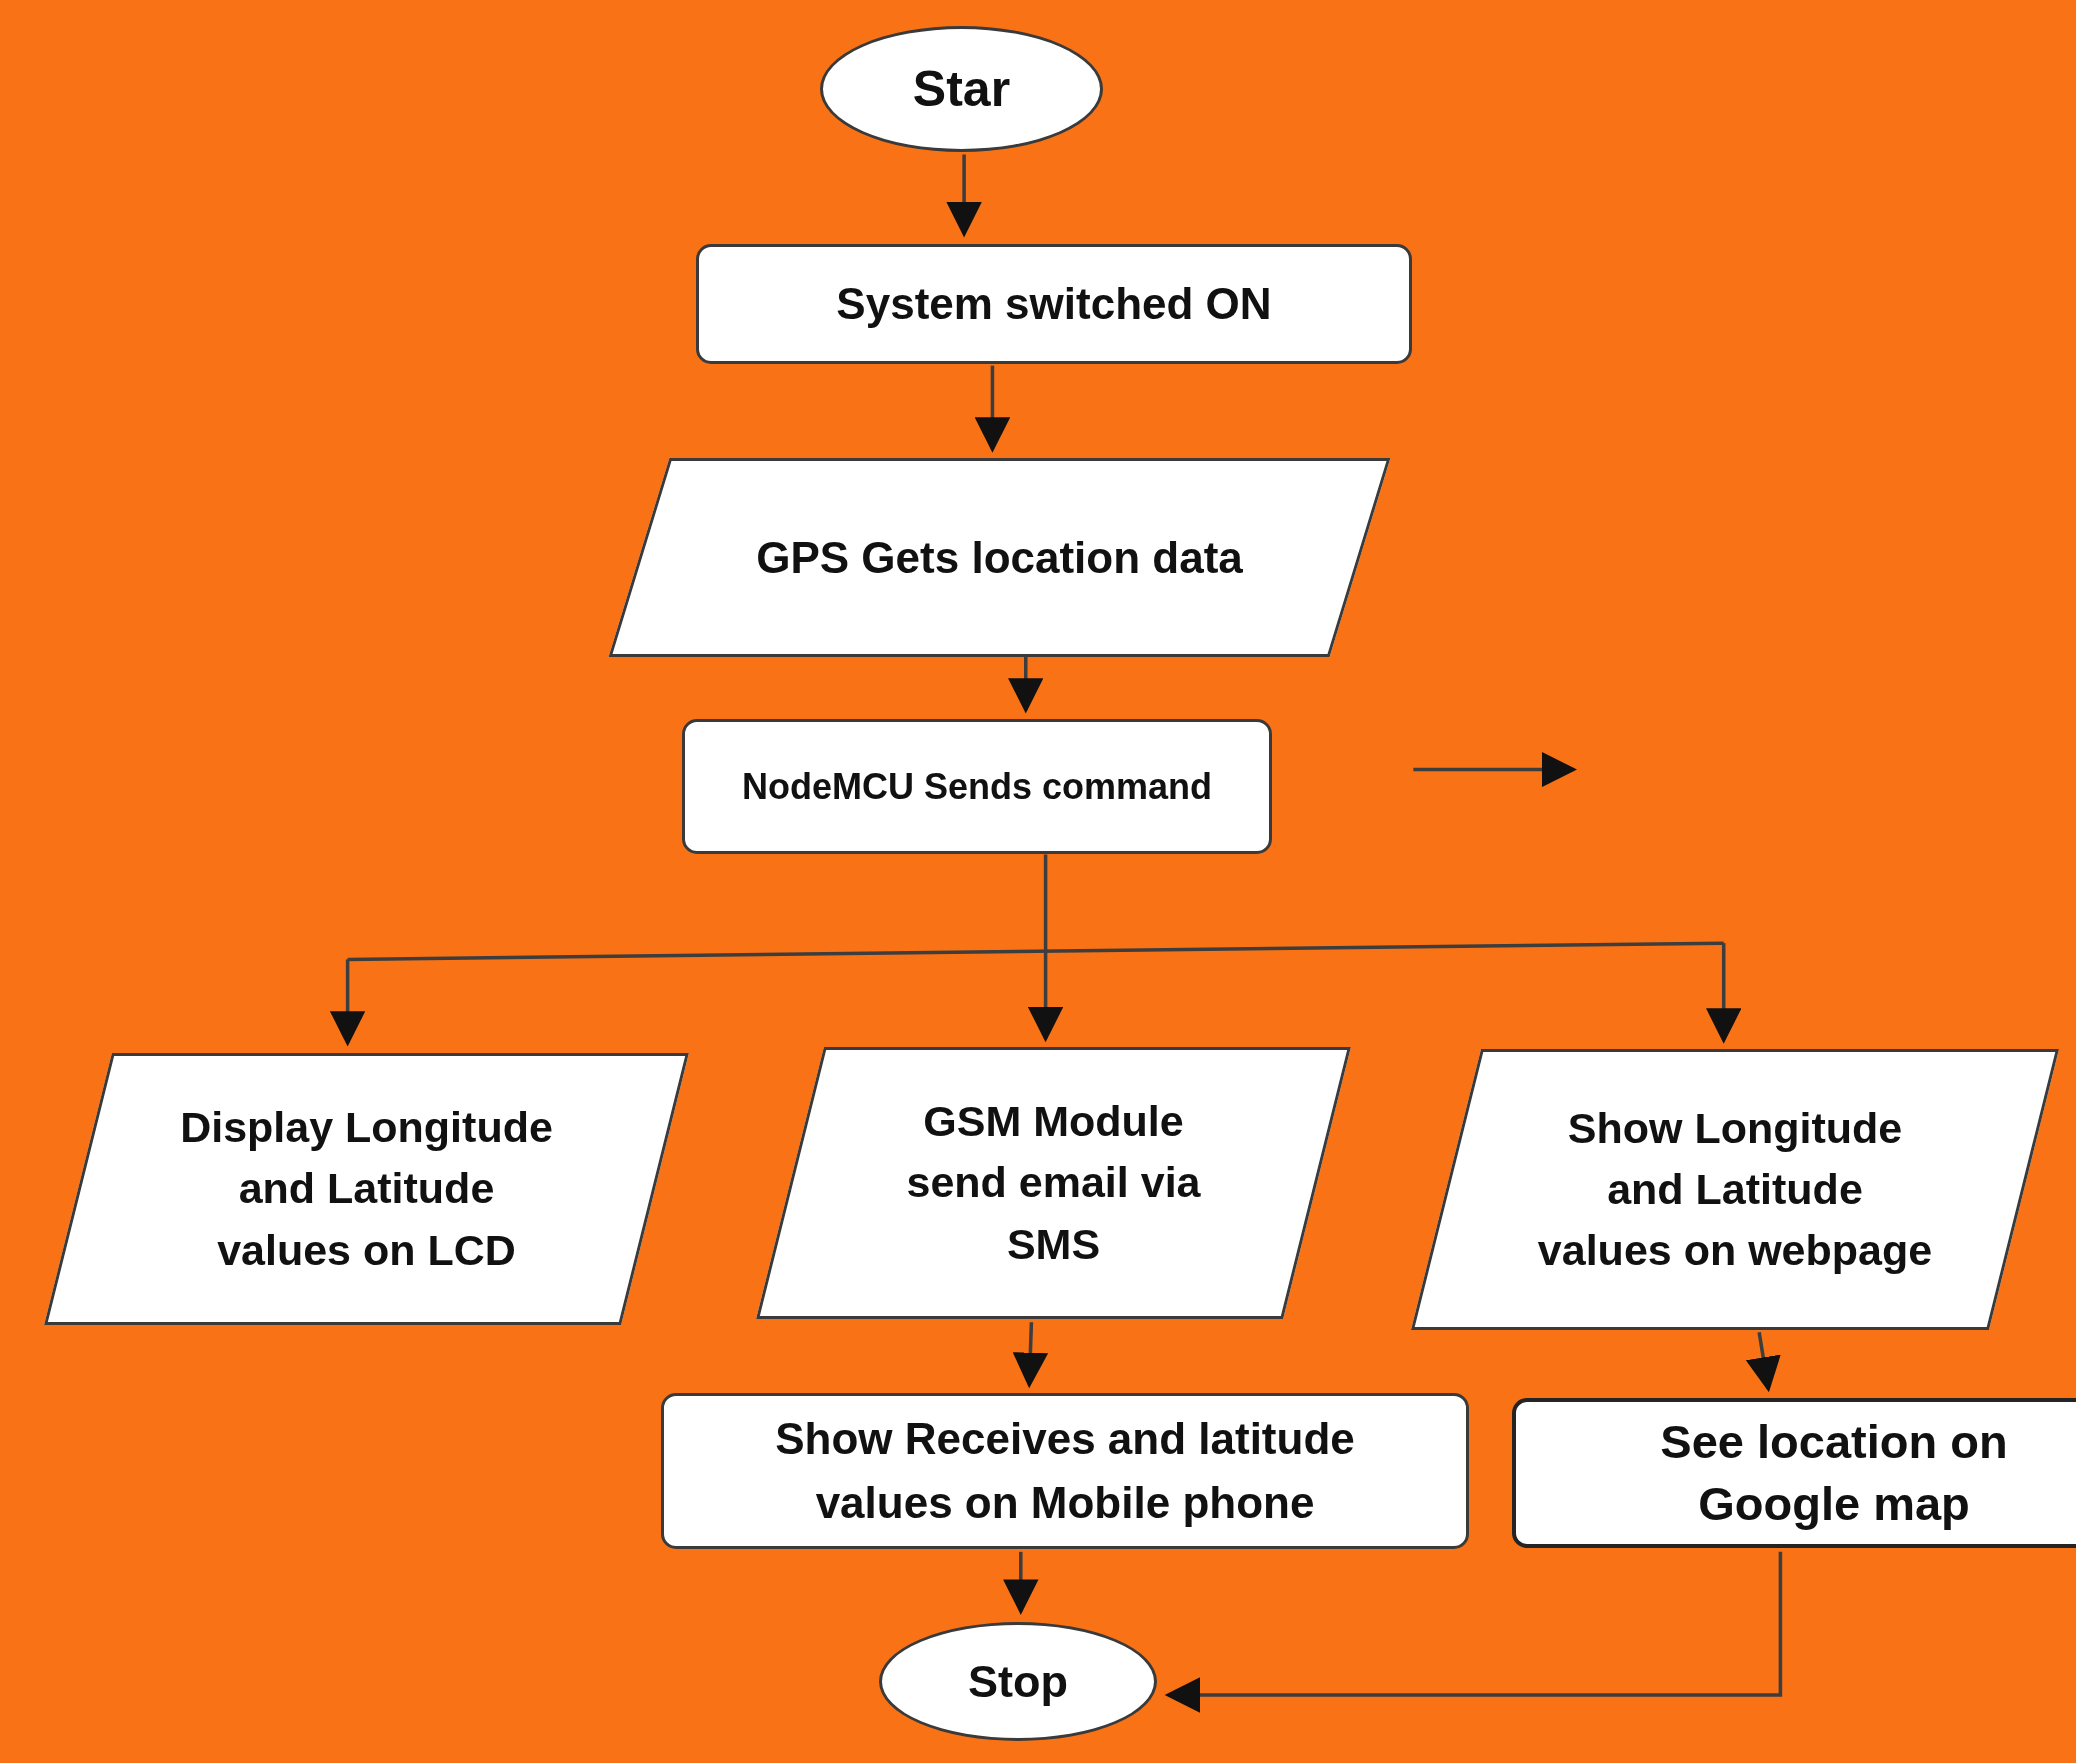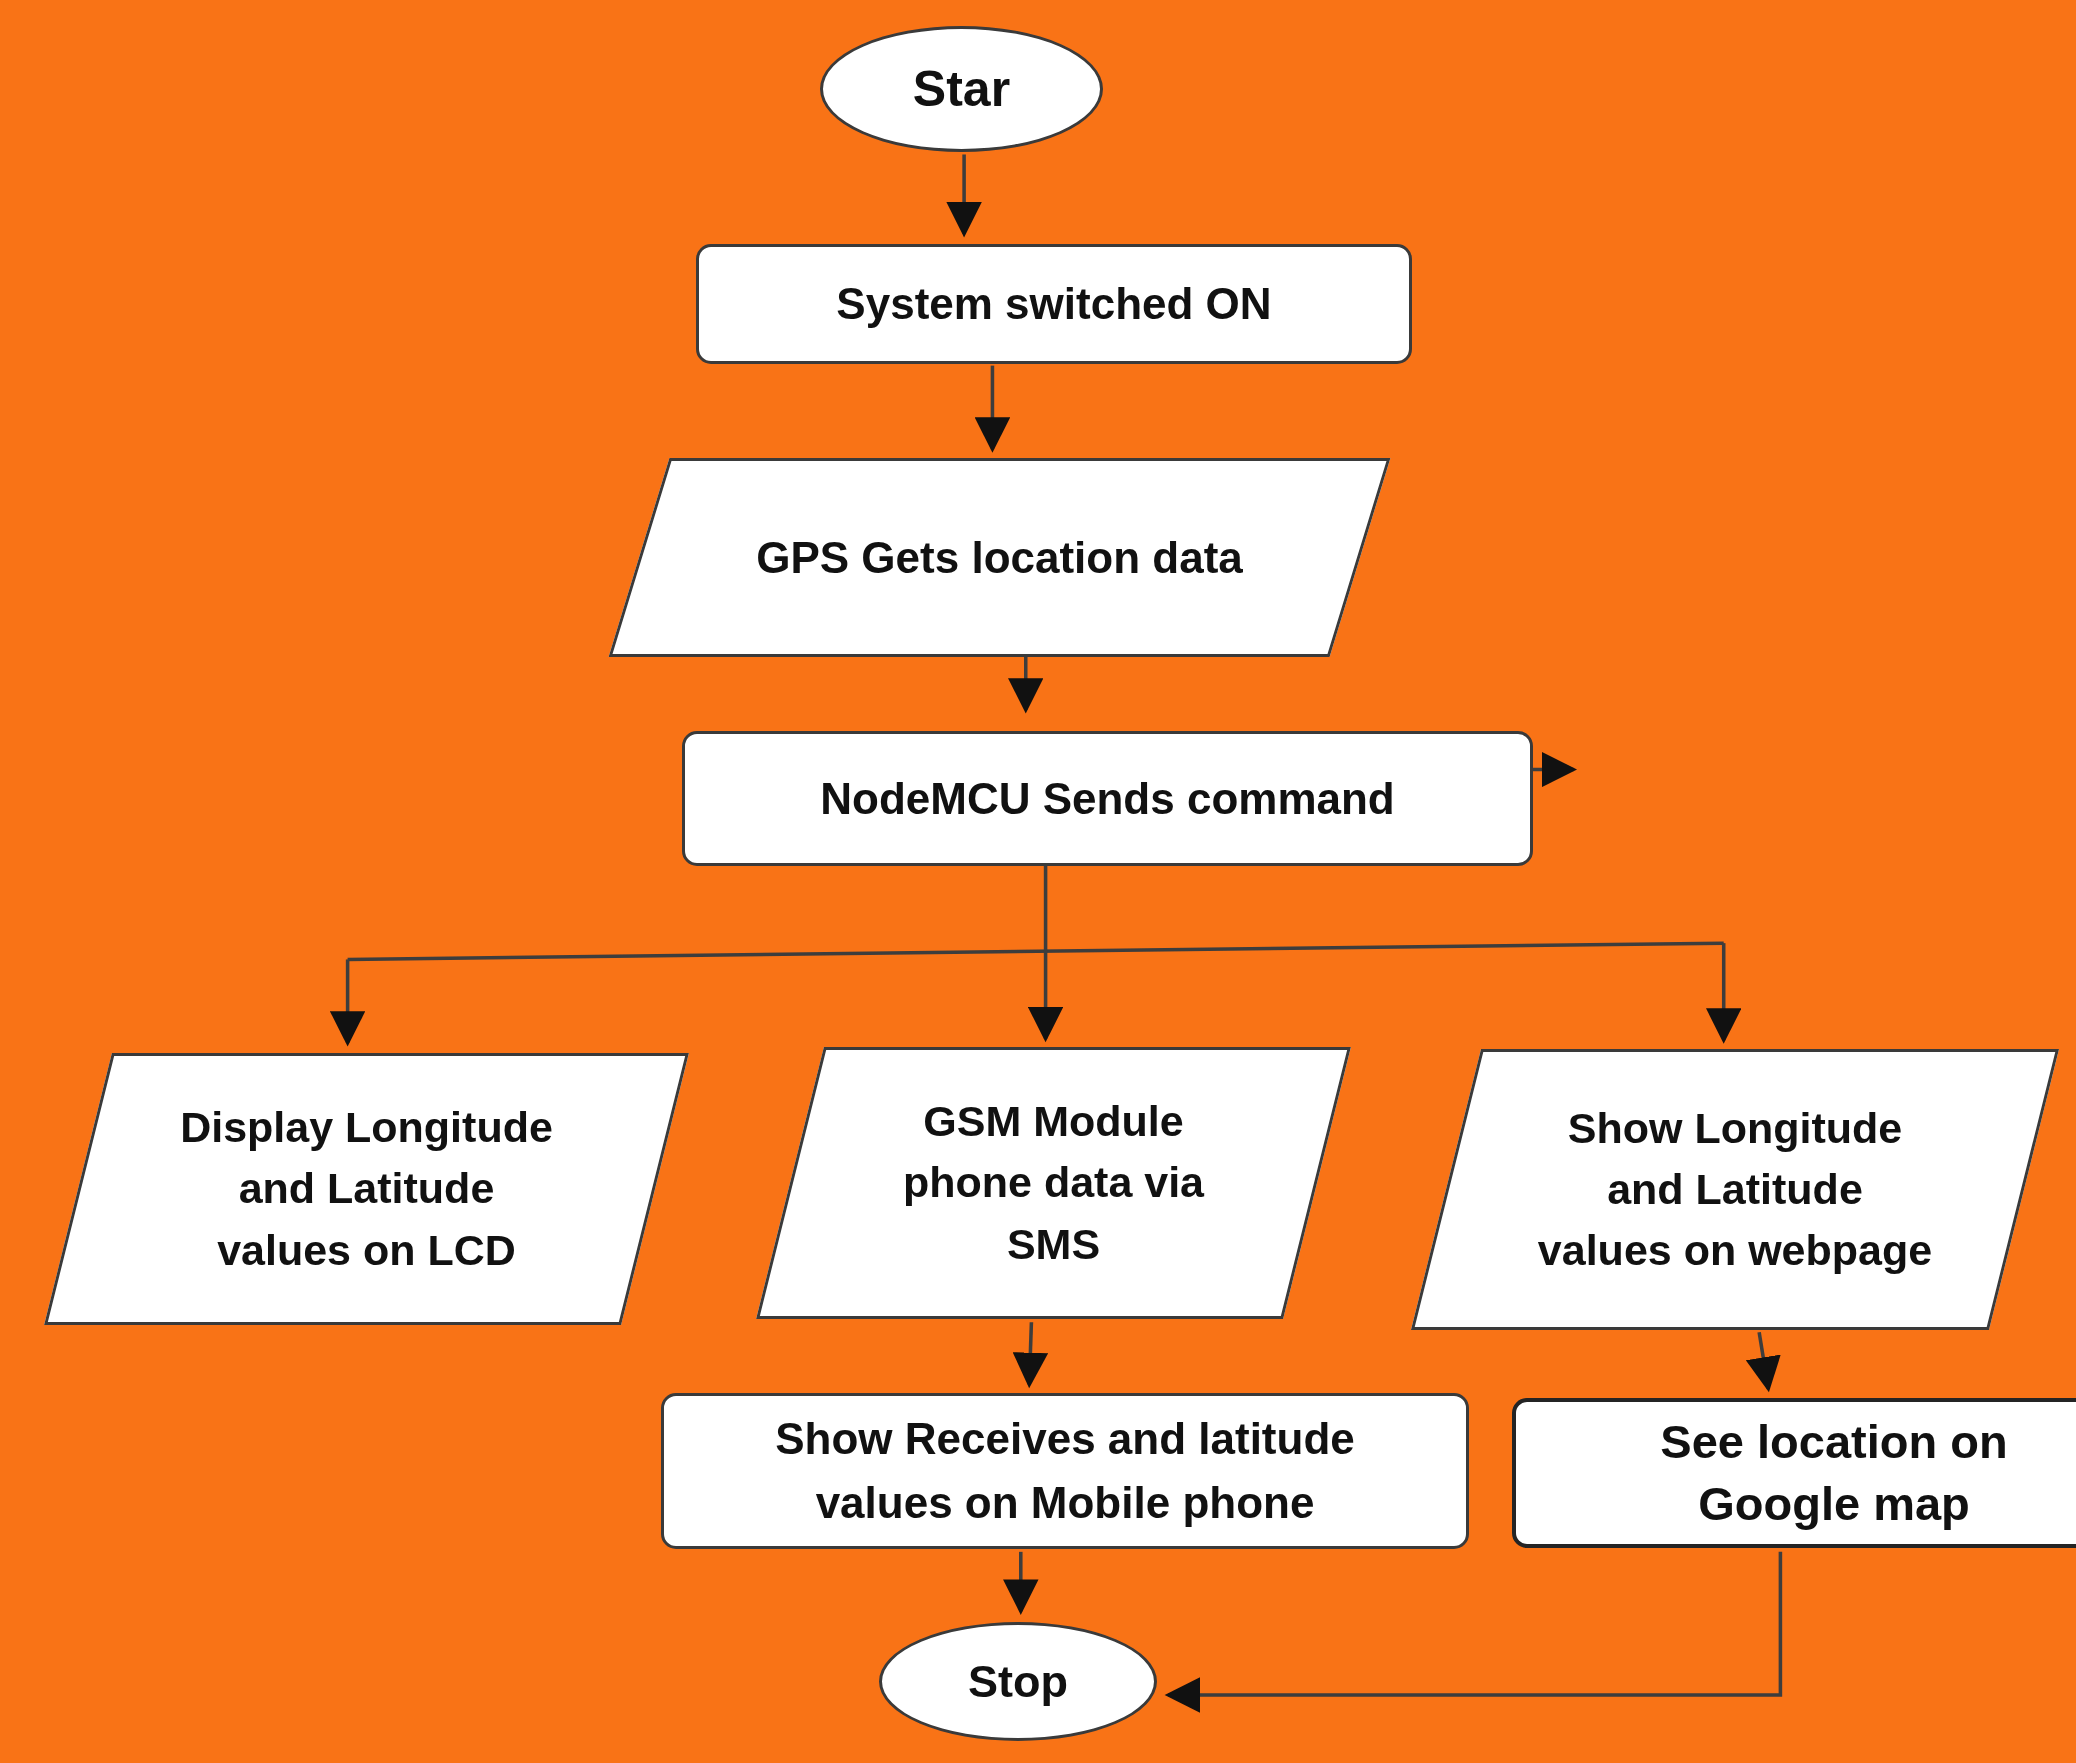--- a/index.html
+++ b/index.html
@@ -52,21 +52,21 @@
     border: 3.5px solid #3a3a3a;
     background: #ffffff;
     transform: skewX(-14deg);
     z-index: 1;
   }
   .para.shallow .shape { left: 24px; right: 24px; transform: skewX(-17deg); }
 
   #node-start    { left: 820px; top: 25.5px;   width: 283px;  height: 126px; font-size: 50px; }
   #node-system   { left: 696px;  top: 244px;  width: 716px; height: 120px; font-size: 44px; }
   #node-gps      { left: 615px;  top: 458px;  width: 769px; height: 199px; font-size: 44px; }
-  #node-nodemcu  { left: 682px;  top: 719px; width: 851px; height: 135px; font-size: 44px; margin-top: 12px; }
+  #node-nodemcu  { left: 682px;  top: 719px; width: 590px; height: 135px; font-size: 36px; }
   #node-email    { left: 1583px; top: 609px;  width: 459px;  height: 276px; font-size: 38px; line-height: 1.38; }
   #node-lcd      { left: 41px;   top: 1053px; width: 651px;  height: 272px; font-size: 43px; line-height: 1.42; }
   #node-gsm      { left: 753px; top: 1047px; width: 601px;  height: 272px; font-size: 43px; line-height: 1.42; }
   #node-webpage  { left: 1409px; top: 1049px; width: 652px;  height: 281px; font-size: 43px; line-height: 1.42; }
   #node-sms      { left: 661px;  top: 1393px; width: 808px; height: 156px; font-size: 44px; line-height: 1.45; }
   #node-map      { left: 1512px; top: 1398px; width: 644px;  height: 150px; font-size: 47px; line-height: 1.32; }
   #node-stop     { left: 879px; top: 1622px; width: 278px;  height: 119px; font-size: 45px; }
 
   .edge { stroke: #3d3d3d; stroke-width: 5; fill: none; }
 </style>
@@ -116,21 +116,21 @@
   <div id="node-lcd" class="node para">
     <span class="shape"></span>
     <span class="label">Display Longitude
 and Latitude
 values on LCD</span>
   </div>
 
   <div id="node-gsm" class="node para">
     <span class="shape"></span>
     <span class="label">GSM Module
-phone data via
+send email via
 SMS</span>
   </div>
 
   <div id="node-webpage" class="node para">
     <span class="shape"></span>
     <span class="label">Show Longitude
 and Latitude
 values on webpage</span>
   </div>
 

